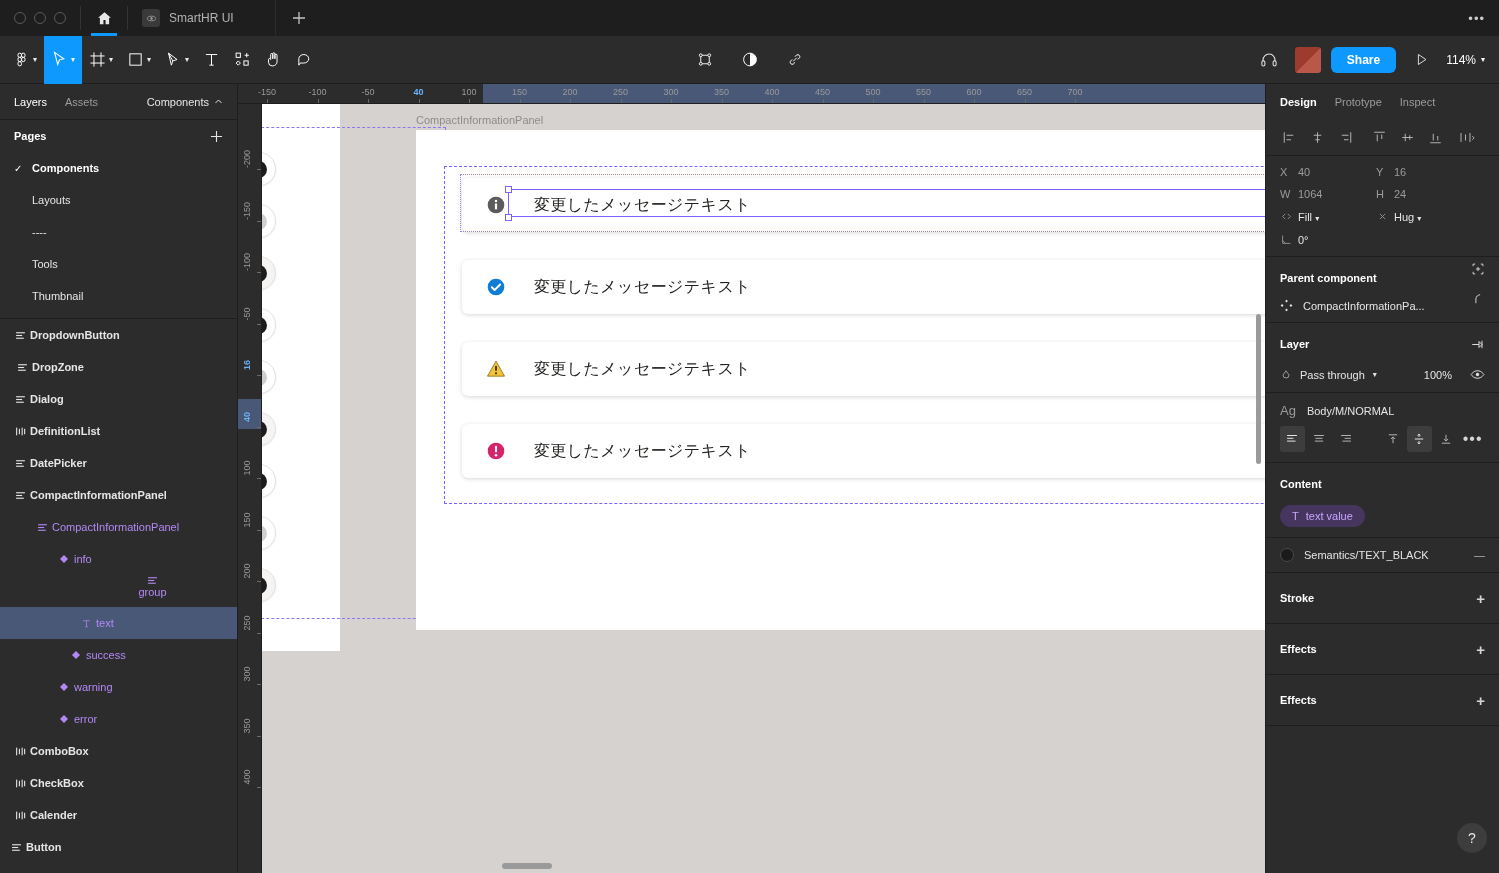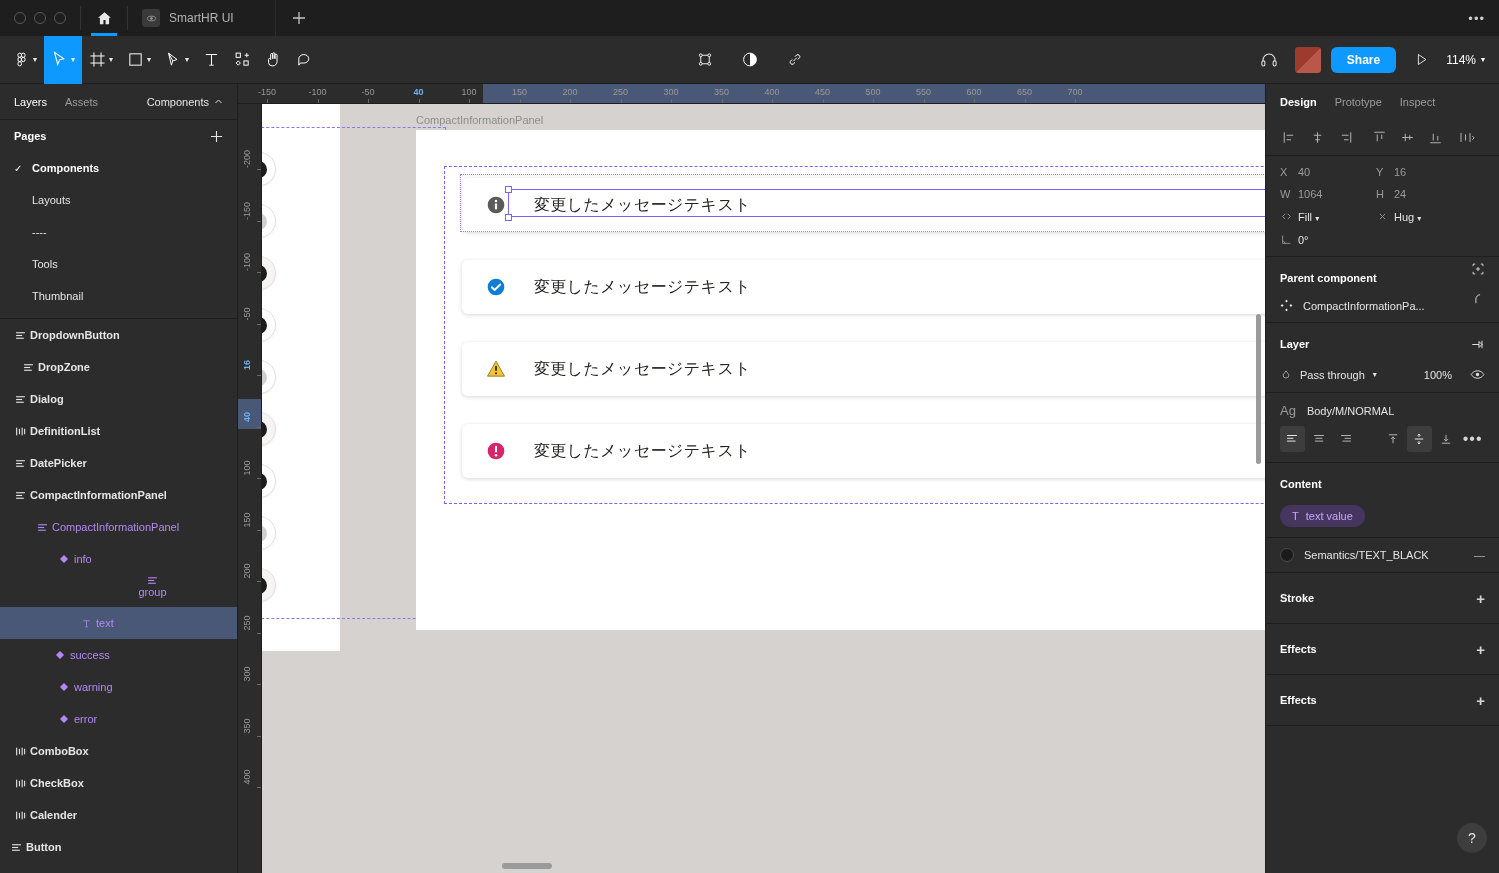--- a/index.html
+++ b/index.html
@@ -462,21 +462,21 @@
         <div class="layer-row" style="padding-left: 10px;">
           <span class="li">
             <svg width="11" height="11" viewBox="0 0 20 20" fill="#e5e5e5">
               <rect x="2" y="4" width="16" height="2"></rect>
               <rect x="2" y="9" width="11" height="2"></rect>
               <rect x="2" y="14" width="14" height="2"></rect>
             </svg>
           </span>
           <span class="lbl">DropdownButton</span>
         </div>
-        <div class="layer-row" style="padding-left: 18px;">
+        <div class="layer-row" style="padding-left: 12px;">
           <span class="li">
             <svg width="11" height="11" viewBox="0 0 20 20" fill="#e5e5e5">
               <rect x="2" y="4" width="16" height="2"></rect>
               <rect x="2" y="9" width="11" height="2"></rect>
               <rect x="2" y="14" width="14" height="2"></rect>
             </svg>
           </span>
           <span class="lbl">DropZone</span>
         </div>
         <div class="layer-row" style="padding-left: 10px;">
@@ -549,21 +549,21 @@
           <span class="lbl">group</span>
         </div>
         <div class="layer-row comp selected" style="padding-left: 76px;">
           <span class="li">
             <svg width="11" height="11" viewBox="0 0 20 20" stroke="#b388f5" stroke-width="1.3" fill="none">
               <path d="M4 5h12M10 5v11M7.5 16h5"></path>
             </svg>
           </span>
           <span class="lbl">text</span>
         </div>
-        <div class="layer-row comp" style="padding-left: 50px; text-align: right;">
+        <div class="layer-row comp" style="padding-left: 66px; text-align: right;">
           <span class="li">
             <svg width="10" height="10" viewBox="0 0 20 20" fill="#b388f5">
               <path d="M10 2l8 8-8 8-8-8z"></path>
             </svg>
           </span>
           <span class="lbl">success</span>
         </div>
         <div class="layer-row comp" style="padding-left: 54px;">
           <span class="li">
             <svg width="10" height="10" viewBox="0 0 20 20" fill="#b388f5">

